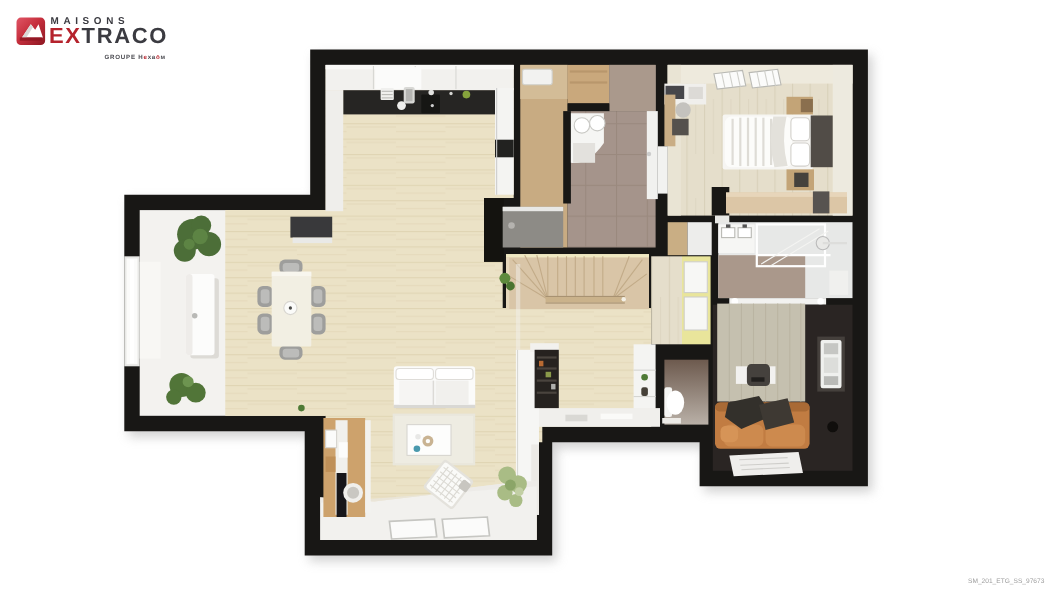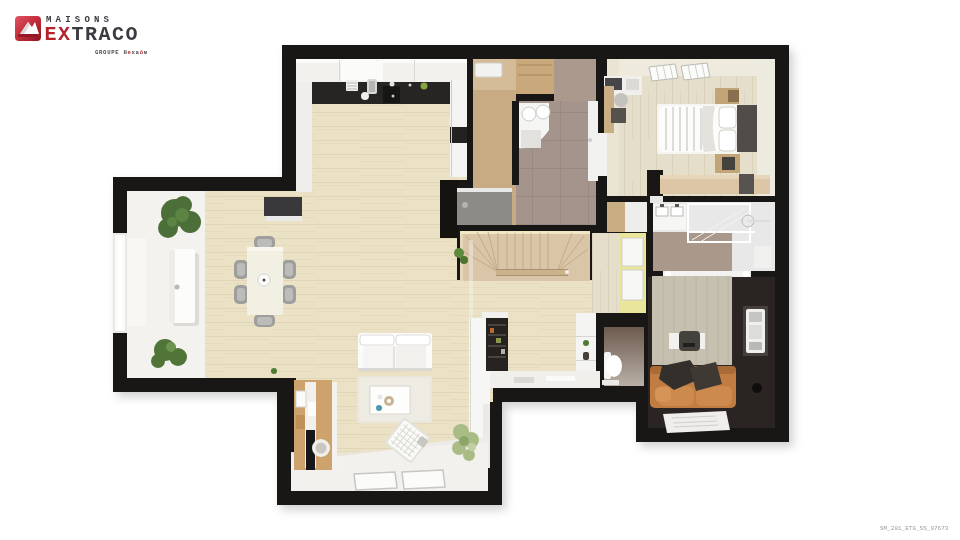--- a/index.html
+++ b/index.html
@@ -1,16 +1,16 @@
 <!DOCTYPE html>
 <html><head>
 <meta charset="utf-8">
 <style>
   html,body{margin:0;padding:0;background:#ffffff;width:960px;height:540px;overflow:hidden;}
-  .page{position:relative;width:960px;height:436px;font-family:Liberation Mono, monospace;}
+  .page{position:relative;width:960px;height:436px;font-family:Liberation Sans, sans-serif;}
   svg{position:absolute;left:0;top:0;}
 </style>
 </head>
 <body>
 <div class="page">
 <svg width="960" height="540" viewBox="0 0 960 540">
 <defs>
   <linearGradient id="redbox" x1="0" y1="0" x2="1" y2="1">
     <stop offset="0" stop-color="#e05565"></stop>
     <stop offset="0.45" stop-color="#c62f3d"></stop>

